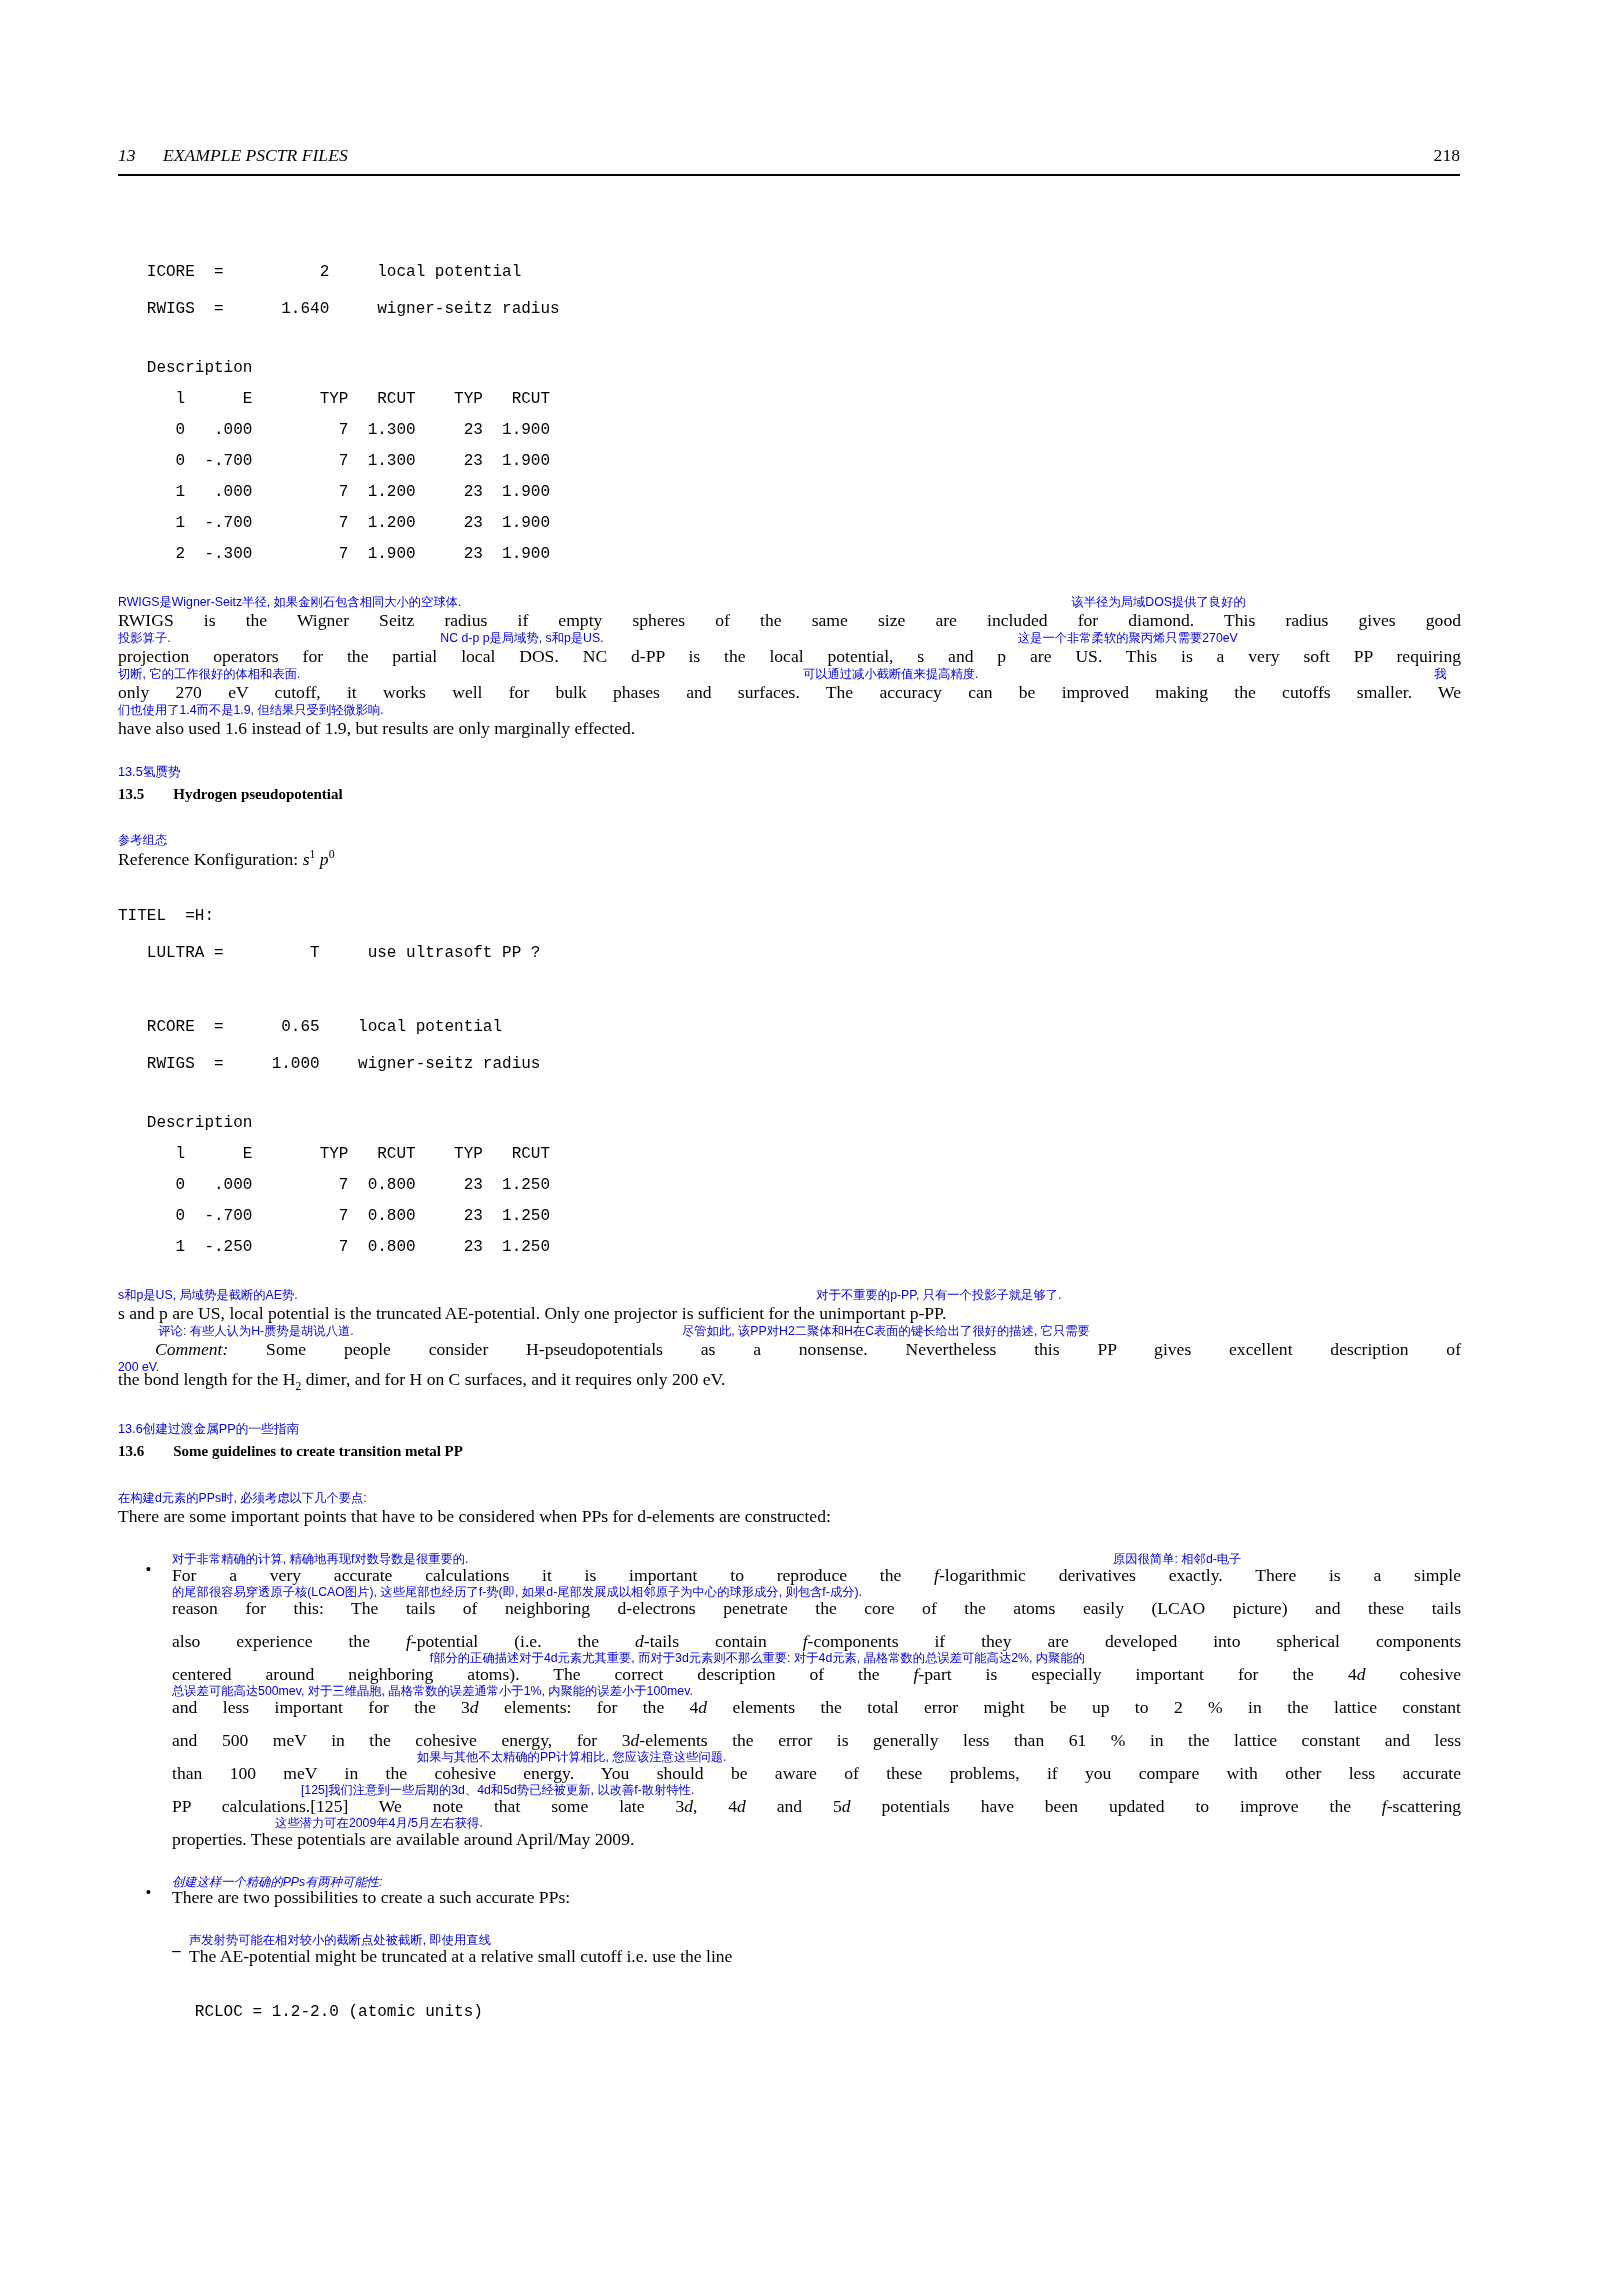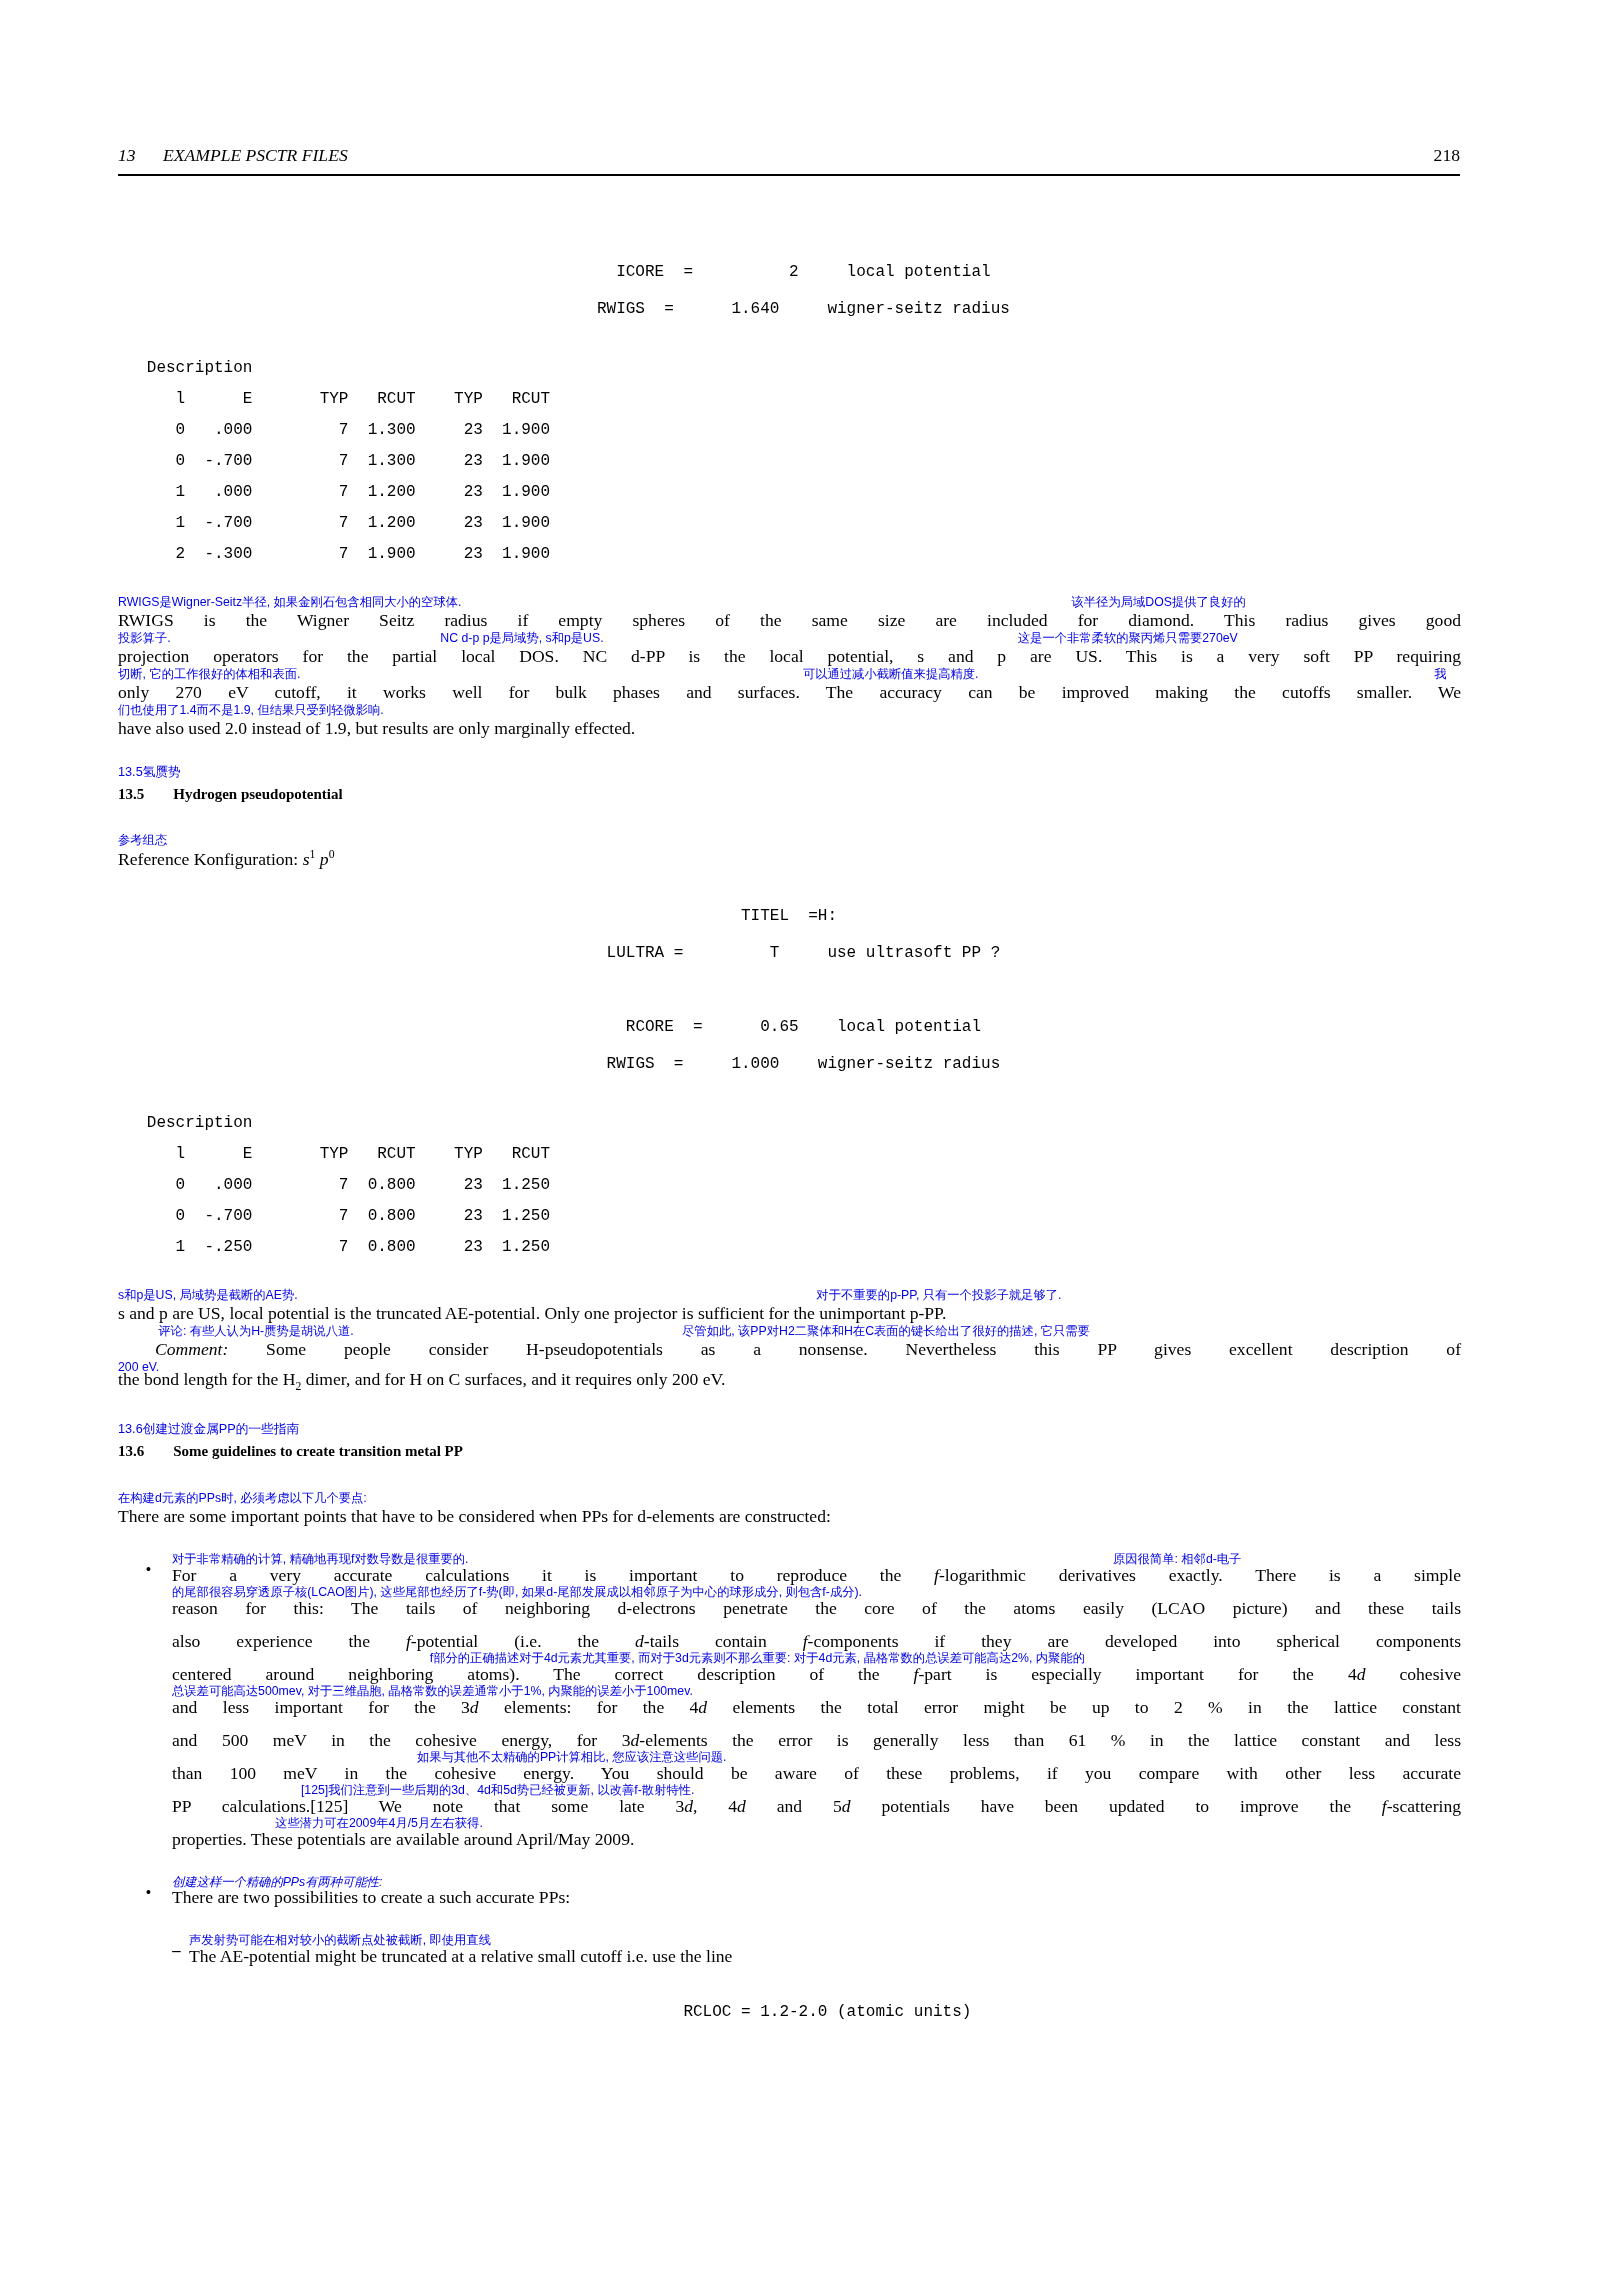--- a/index.html
+++ b/index.html
@@ -34,21 +34,21 @@
   .para + .code { margin-top:27.4px; }
   .para.lvl1 { margin-top:17.6px; }
   .para.lvl1 + .para.lvl1 { margin-top:23.5px; }
   .para.lvl2 { margin-top:19.6px; }
   .lvl2 + .code { margin-top:25.5px; }
 
   .code, .tbl {
     font-family:"Liberation Mono", monospace;
     font-size:16px;
   }
-  .code .cline { white-space:pre; line-height:37px; height:37px;text-align:center; }
+  .code .cline { white-space:pre; line-height:37px; height:37px; }
   .tbl .cline  { white-space:pre; line-height:31px; height:31px; }
 
   .para { width:1343px; }
   .para.lvl1 { margin-left:54px; width:1289px; }
   .para.lvl2 { margin-left:71px; width:1272px; }
 
   .aline { position:relative; height:36px; }
   .para.lvl1 .aline, .para.lvl2 .aline { height:33px; }
 
   .ann {
@@ -127,21 +127,21 @@
             <span style="left: 0%;">切断, 它的工作很好的体相和表面.</span>
             <span style="left: 51%;">可以通过减小截断值来提高精度.</span>
             <span style="left: 98%;">我</span>
           </div>
           <div class="txt j">only 270 eV cutoff, it works well for bulk phases and surfaces. The accuracy can be improved making the cutoffs smaller. We</div>
         </div>
         <div class="aline">
           <div class="ann">
             <span style="left: 0%;">们也使用了1.4而不是1.9, 但结果只受到轻微影响.</span>
           </div>
-          <div class="txt">have also used 2.0 instead of 1.9, but results are only marginally effected.</div>
+          <div class="txt">have also used 1.6 instead of 1.9, but results are only marginally effected.</div>
         </div>
       </div>
       <div class="sec">
         <div class="sec-ann">13.5氢赝势</div>
         <div class="sec-h"><span class="sec-num">13.5</span><span class="sec-title">Hydrogen pseudopotential</span></div>
       </div>
       <div class="para lvl0">
         <div class="aline">
           <div class="ann">
             <span style="left: 0%;">参考组态</span>

